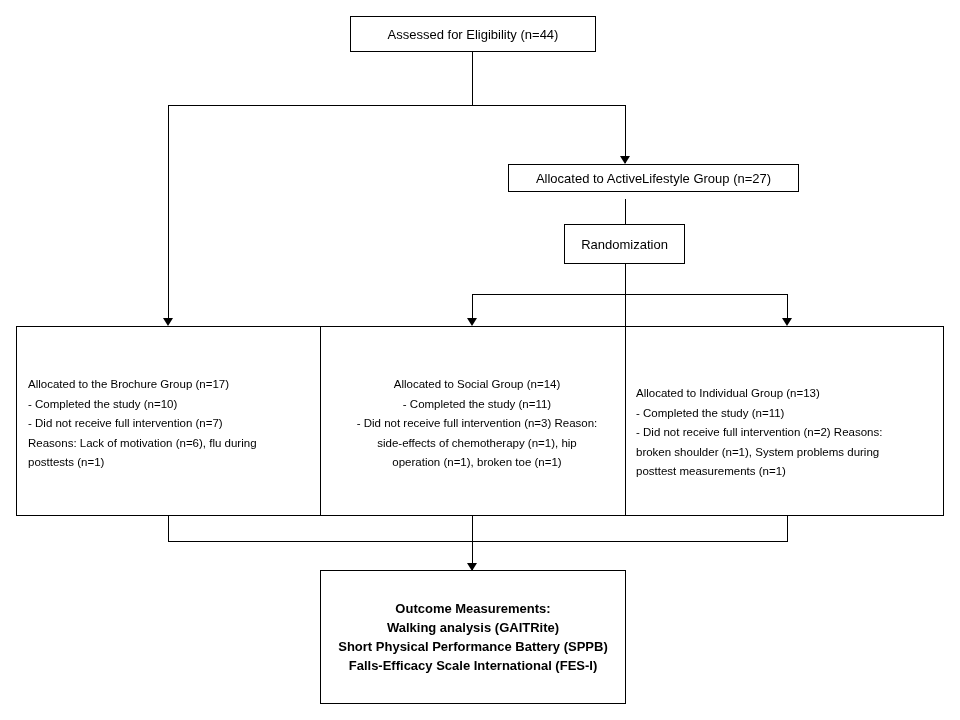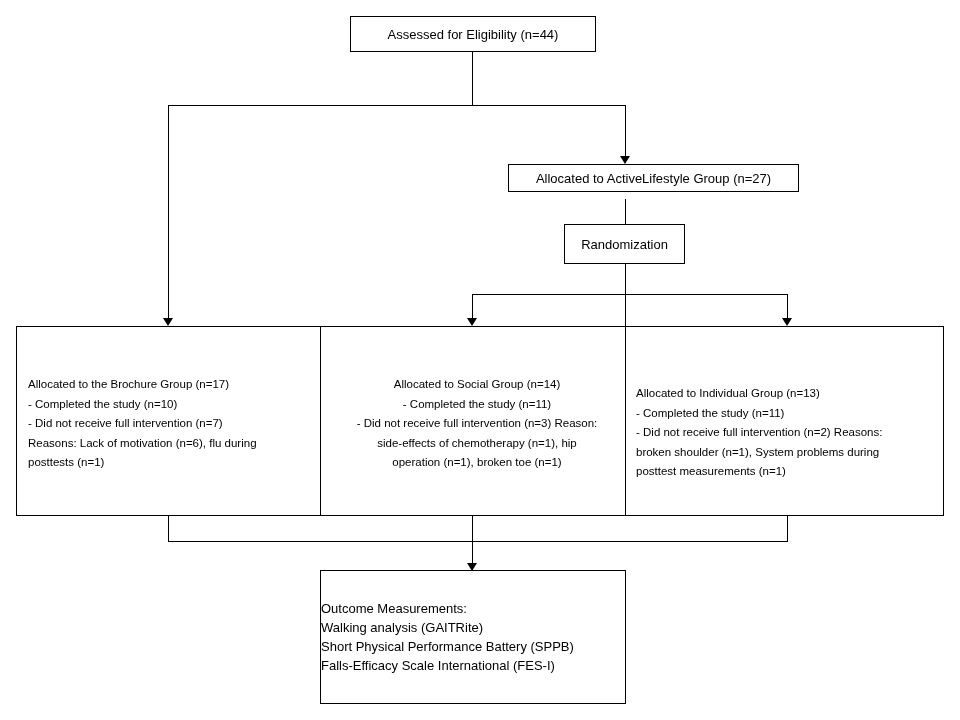--- a/index.html
+++ b/index.html
@@ -133,19 +133,19 @@
 posttest measurements (n=1)</div>
 
   <div class="vline" style="left:168px; top:516px; height:25px;"></div>
   <div class="vline" style="left:472px; top:516px; height:25px;"></div>
   <div class="vline" style="left:787px; top:516px; height:25px;"></div>
   <div class="hline" style="left:168px; top:541px; width:620px;"></div>
   <div class="vline" style="left:472px; top:541px; height:29px;"></div>
   <div class="arrow" style="left:467px; top:563px;"></div>
 
   <div class="box box-centered" style="left:320px; top:570px; width:306px; height:134px;">
-    <span class="multiline" style="display:block; width:100%; text-align:left;">Outcome Measurements:
+    <span class="multiline" style="display:block; width:100%; text-align:center;font-weight:bold;">Outcome Measurements:
 Walking analysis (GAITRite)
 Short Physical Performance Battery (SPPB)
 Falls-Efficacy Scale International (FES-I)</span>
   </div>
 
 </div>
 
 </body></html>

